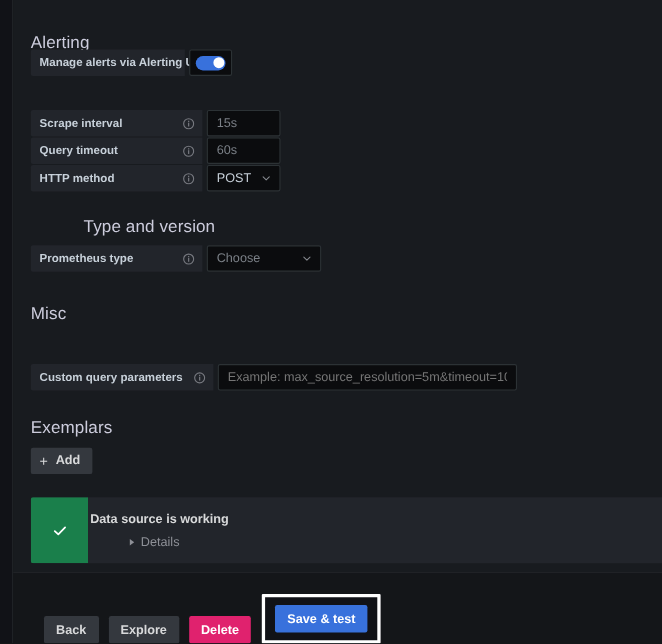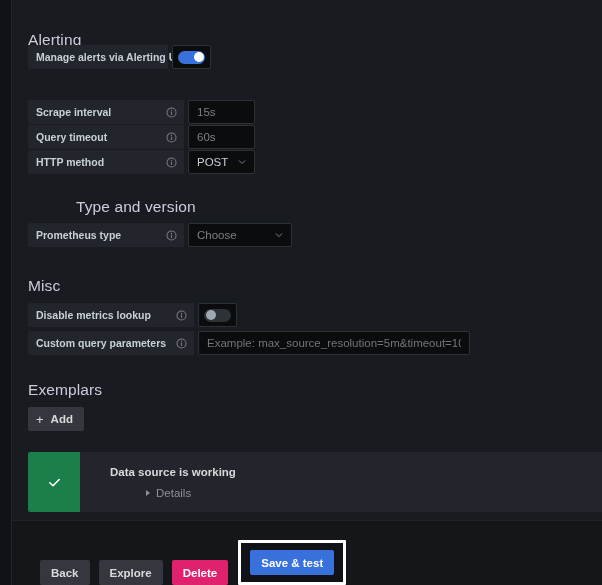--- a/index.html
+++ b/index.html
@@ -168,21 +168,21 @@
   .alert-icon {
     width: 52px;
     background: #1a7f4b;
     display: flex;
     align-items: center;
     justify-content: center;
     flex: 0 0 52px;
   }
   .alert-icon svg { display: block; }
   .alert-body {
-    padding: 13px 0 13px 30px;
+    padding: 13px 0 13px 2px;
     display: flex;
     flex-direction: column;
     justify-content: center;
   }
   .alert-title {
     color: #d8d9da;
     font-size: 11.5px;
     font-weight: bold;
     margin-bottom: 9px;
   }
@@ -332,39 +332,20 @@
               </svg>
           </span>
         </div>
       </div>
     </div>
 
     <div style="position:absolute;left:16px;top:277px;">
       <div class="section-title">Misc</div>
     </div>
 
-    <div class="frow" style="position:absolute;left:16px;top:303px;">
-      <div class="flabel" style="width:166px;">
-        <span class="ltext">Disable metrics lookup</span>
-        <span class="info-icon">
-          <svg viewBox="0 0 16 16" width="11" height="11">
-              <circle cx="8" cy="8" r="6.6" fill="none" stroke="#8e9097" stroke-width="1.5"></circle>
-              <rect x="7.2" y="6.6" width="1.6" height="5" fill="#8e9097"></rect>
-              <rect x="7.2" y="4" width="1.6" height="1.7" fill="#8e9097"></rect>
-            </svg>
-        </span>
-      </div>
-      <div class="fctrl">
-        <div class="switch-wrap">
-          <div class="switch">
-            <div class="knob"></div>
-          </div>
-        </div>
-      </div>
-    </div>
 
     <div class="frow" style="position:absolute;left:16px;top:331px;">
       <div class="flabel" style="width:166px;">
         <span class="ltext">Custom query parameters</span>
         <span class="info-icon">
           <svg viewBox="0 0 16 16" width="11" height="11">
               <circle cx="8" cy="8" r="6.6" fill="none" stroke="#8e9097" stroke-width="1.5"></circle>
               <rect x="7.2" y="6.6" width="1.6" height="5" fill="#8e9097"></rect>
               <rect x="7.2" y="4" width="1.6" height="1.7" fill="#8e9097"></rect>
             </svg>

